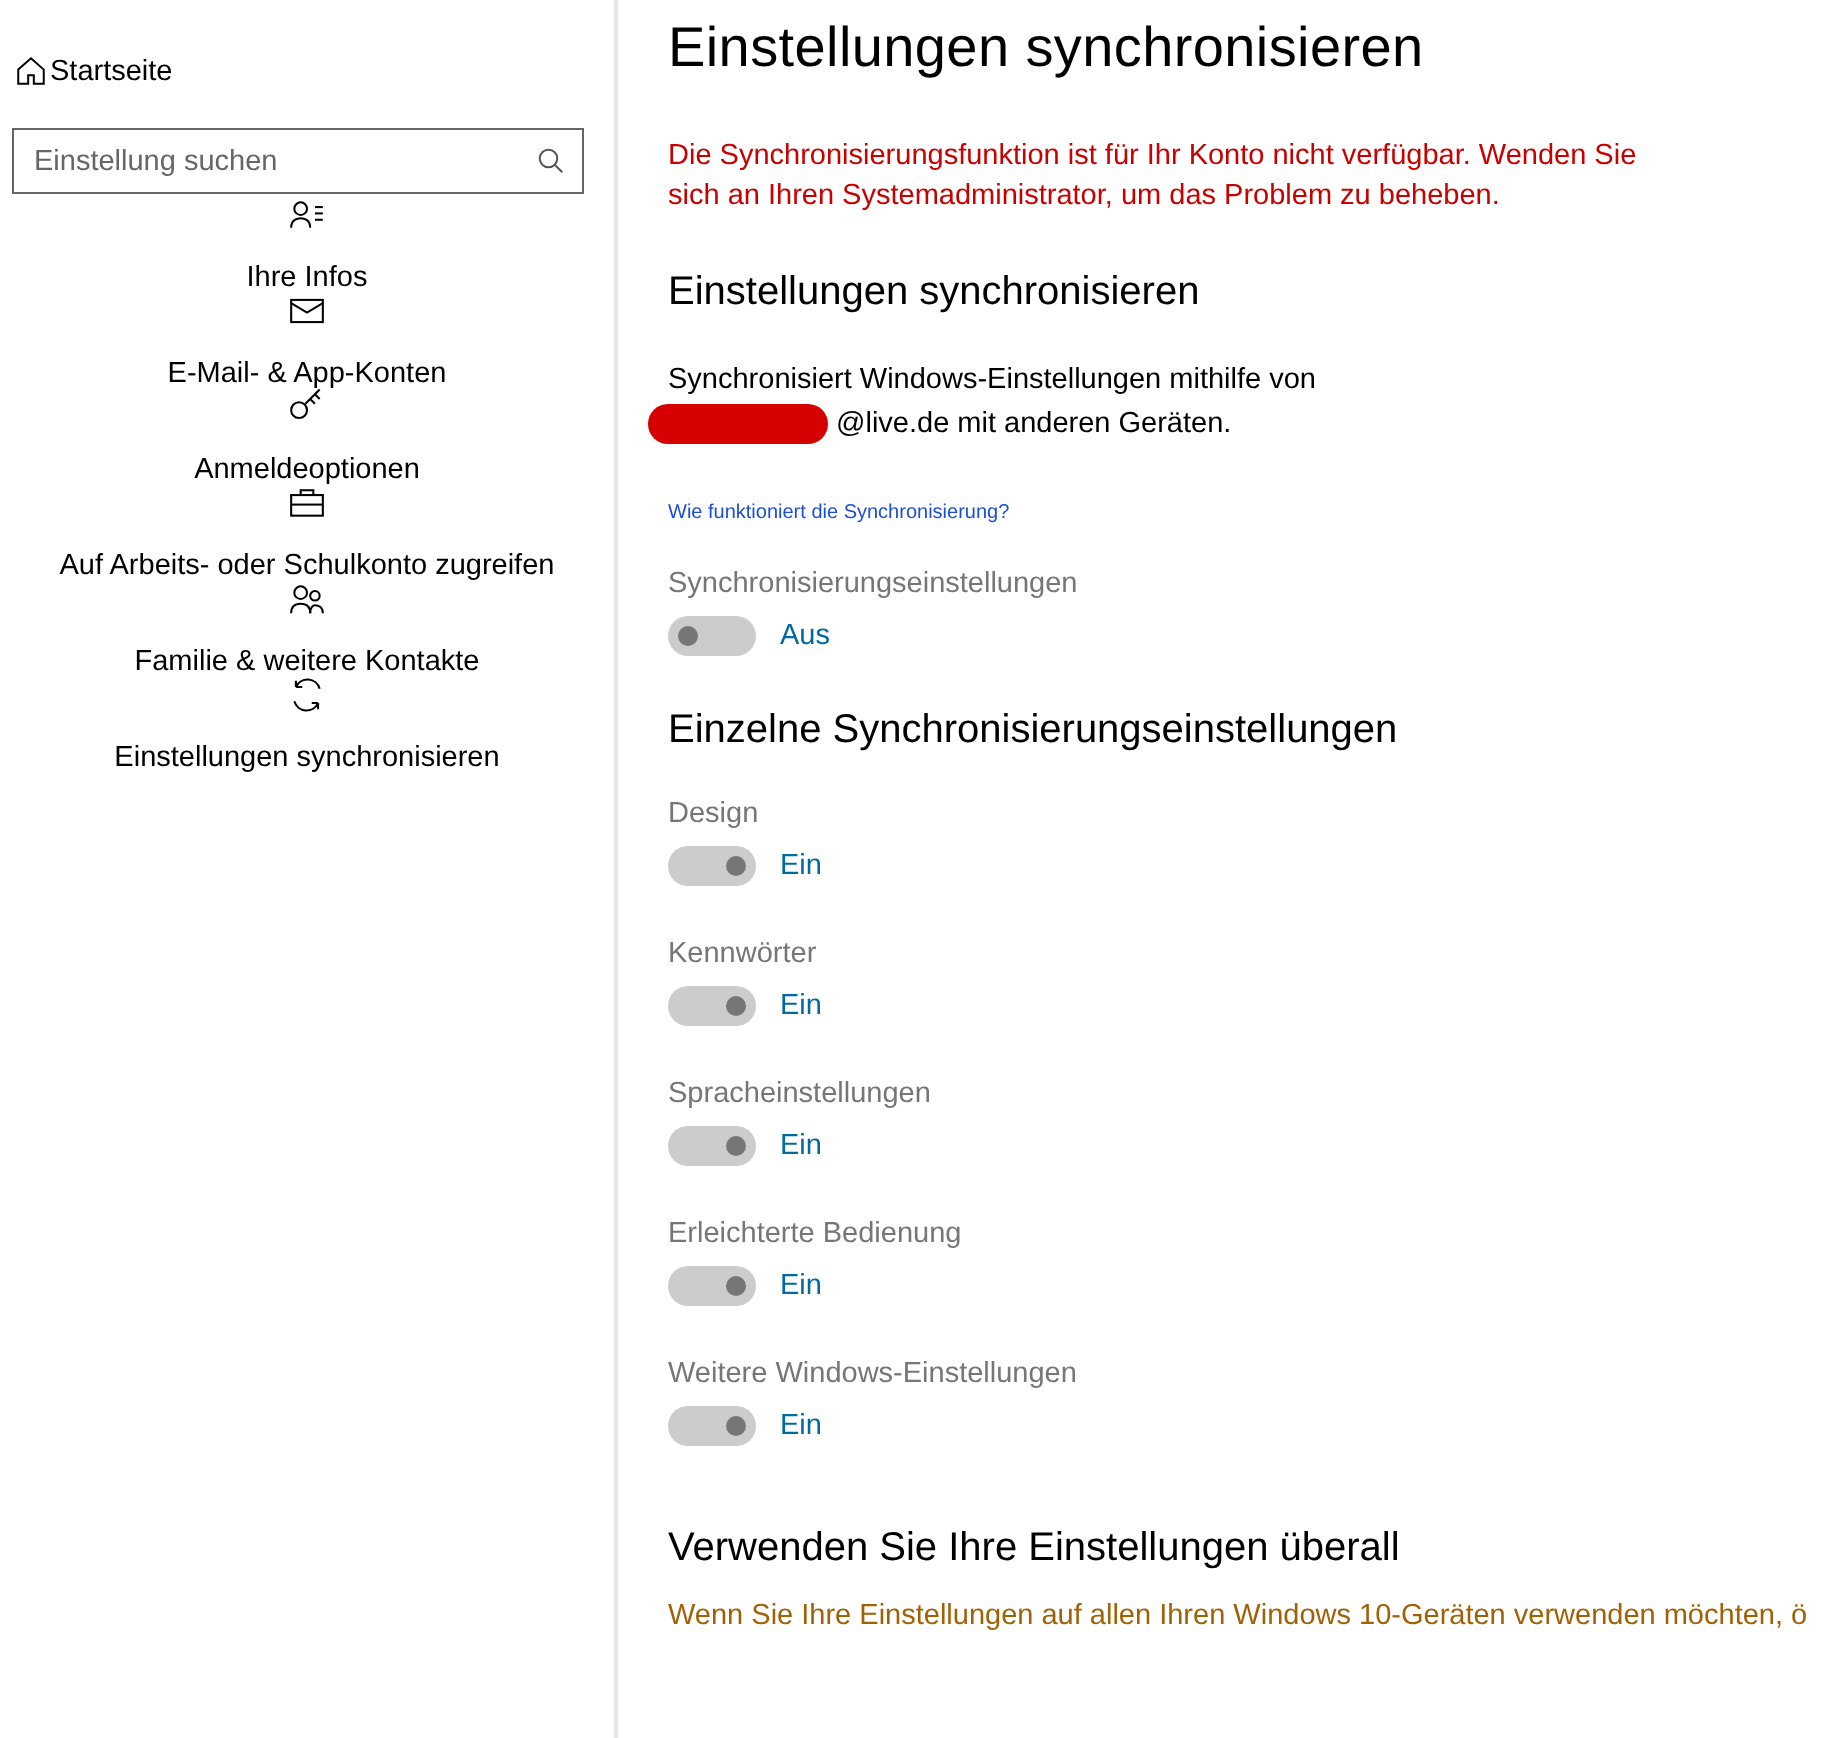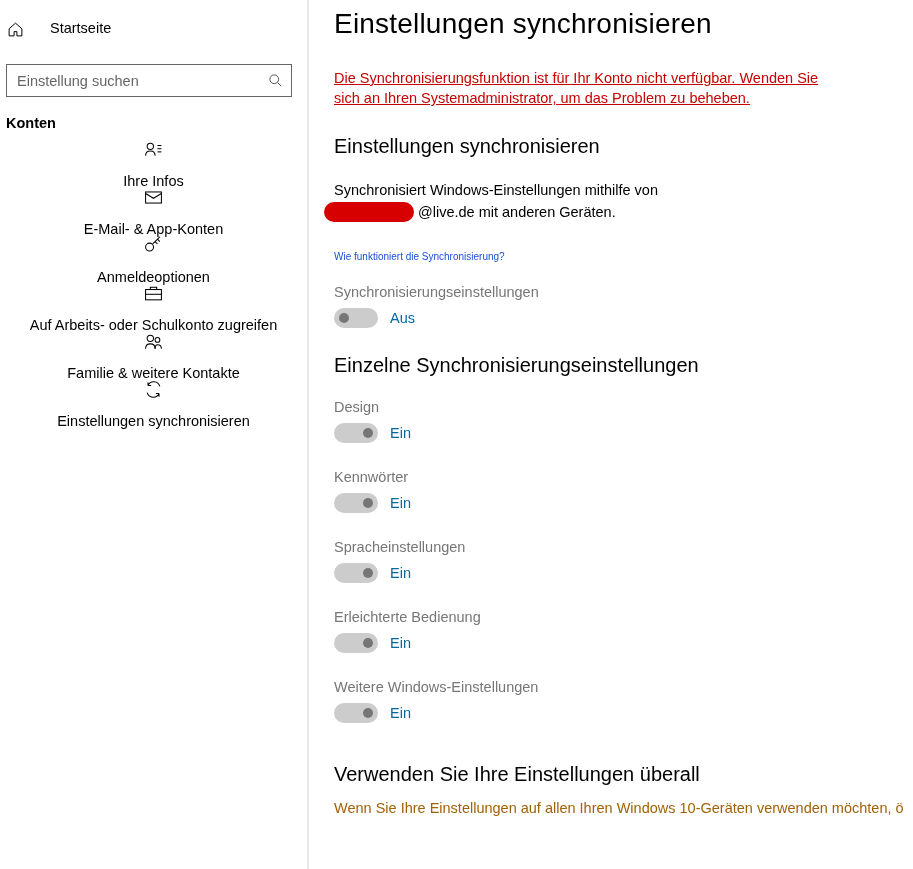--- a/index.html
+++ b/index.html
@@ -26,22 +26,22 @@
       content: "";
       position: absolute;
       right: 0;
       top: 0;
       bottom: 0;
       width: 2px;
       background: #e6e6e6;
     }
     .home-row {
       display: flex;
-      align-items: flex-start;
-      gap: 26px;
+      align-items: flex-end;
+      gap: 1px;
       padding: 6px 8px 6px 6px;
       cursor: pointer;
       height: 36px;
     }
     .home-row .icon {
       width: 18px;
       height: 18px;
       display: flex;
       align-items: center;
       justify-content: center;
@@ -116,21 +116,20 @@
       color: #000;
       margin-bottom: 28px;
       letter-spacing: 0.2px;
     }
     .error-text {
       color: #c80000;
       font-size: 14.5px;
       line-height: 1.4;
       max-width: 500px;
       margin-bottom: 26px;
-      text-decoration: underline;
     }
     .section-heading {
       font-size: 20px;
       font-weight: 400;
       color: #000;
       margin-bottom: 22px;
     }
     .desc-text {
       font-size: 14.5px;
       color: #000;
@@ -238,21 +237,20 @@
   <div class="search-box">
     <input type="text" placeholder="Einstellung suchen" style="">
     <span class="search-icon">
       <svg width="15" height="15" viewBox="0 0 24 24" fill="none" stroke="#555" stroke-width="1.6">
         <circle cx="10" cy="10" r="7"></circle>
         <line x1="15" y1="15" x2="21" y2="21"></line>
       </svg>
     </span>
   </div>
 
-  <div class="category-header">Konten</div>
 
   <div class="nav-item">
     <span class="icon">
       <svg width="19" height="19" viewBox="0 0 24 24" fill="none" stroke="#000" stroke-width="1.3">
         <circle cx="8" cy="8" r="4"></circle>
         <path d="M2 20 C2 15 6 14 8 14 C10 14 14 15 14 20"></path>
         <line x1="17" y1="7" x2="22" y2="7"></line>
         <line x1="17" y1="11" x2="22" y2="11"></line>
         <line x1="17" y1="15" x2="22" y2="15"></line>
       </svg>

